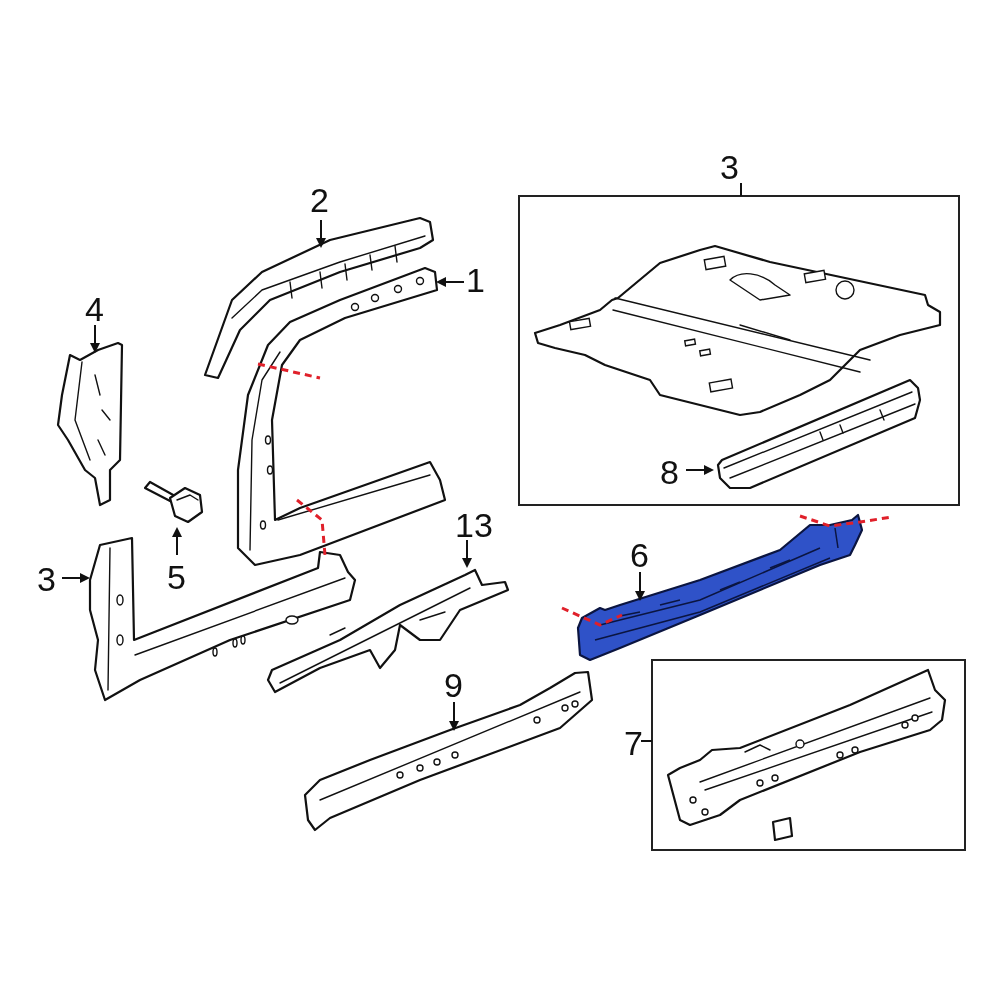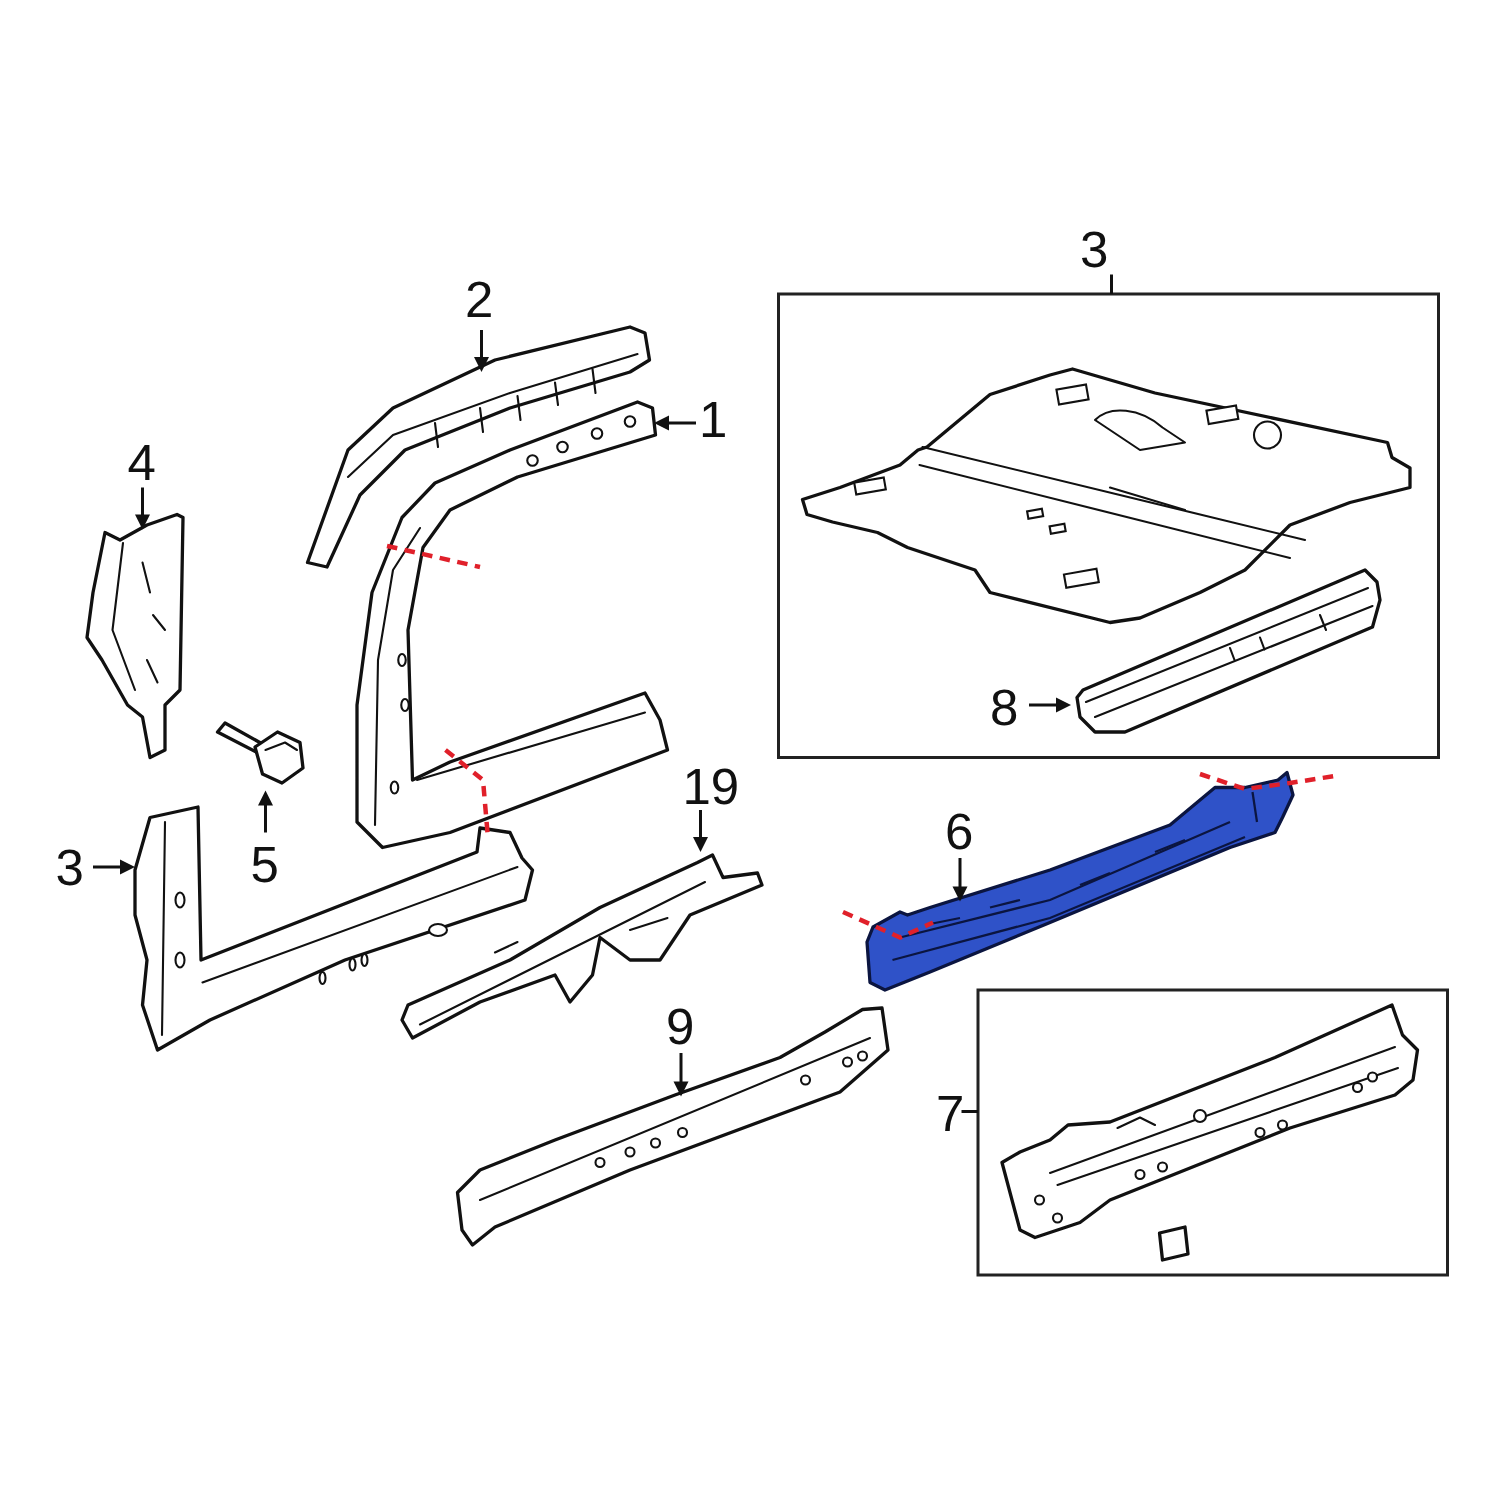--- a/index.html
+++ b/index.html
@@ -159,18 +159,18 @@
     <path class="arrow" d="M741,183 L741,196"></path>
     <path class="arrow" d="M641,741 L652,741"></path>
   </g>
 </svg>
 
 <div class="callout" style="left:310px;top:183px;">2</div>
 <div class="callout" style="left:466px;top:263px;">1</div>
 <div class="callout" style="left:85px;top:292px;">4</div>
 <div class="callout" style="left:167px;top:560px;">5</div>
 <div class="callout" style="left:37px;top:562px;">3</div>
-<div class="callout" style="left:455px;top:508px;">19</div>
+<div class="callout" style="left:455px;top:508px;">13</div>
 <div class="callout" style="left:444px;top:668px;">9</div>
 <div class="callout" style="left:630px;top:538px;">6</div>
 <div class="callout" style="left:720px;top:150px;">3</div>
 <div class="callout" style="left:660px;top:455px;">8</div>
 <div class="callout" style="left:624px;top:726px;">7</div>
 
 </body></html>

